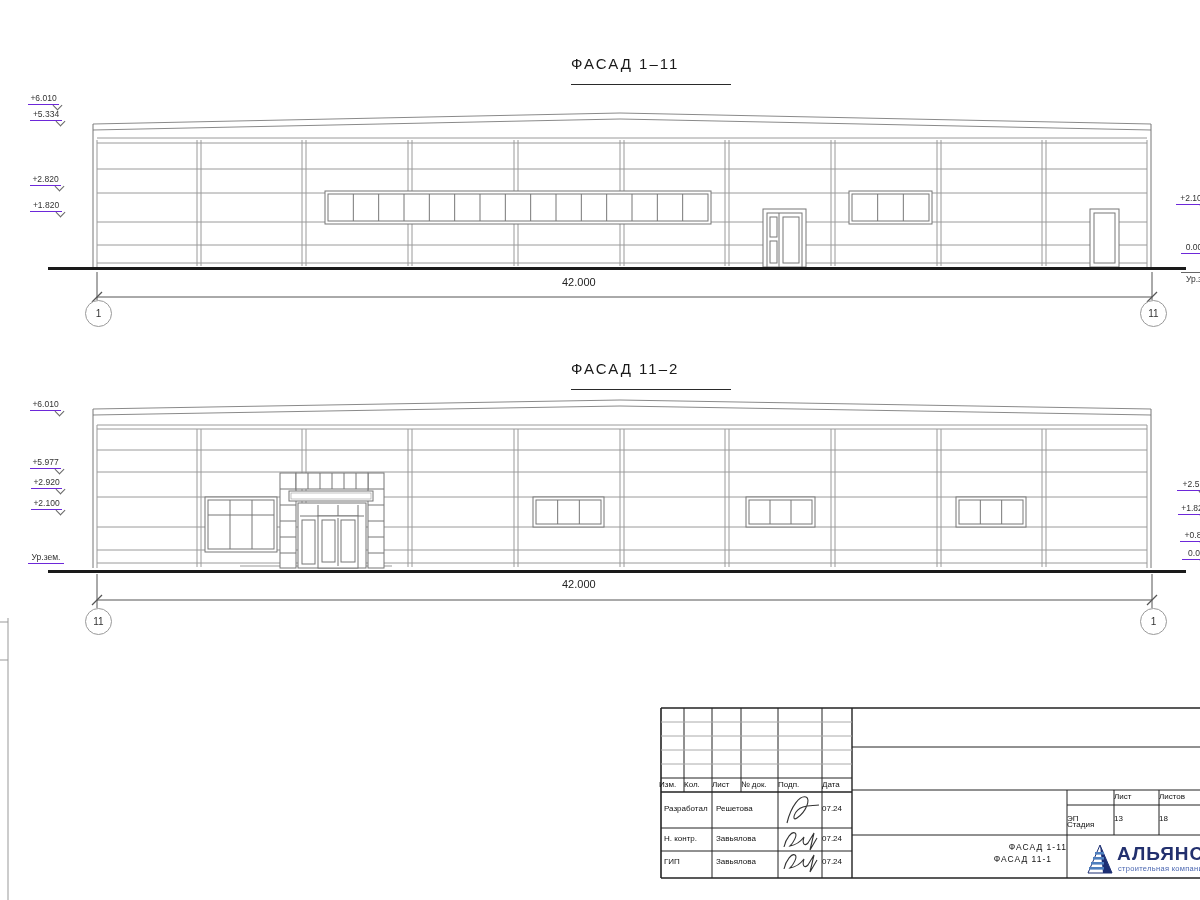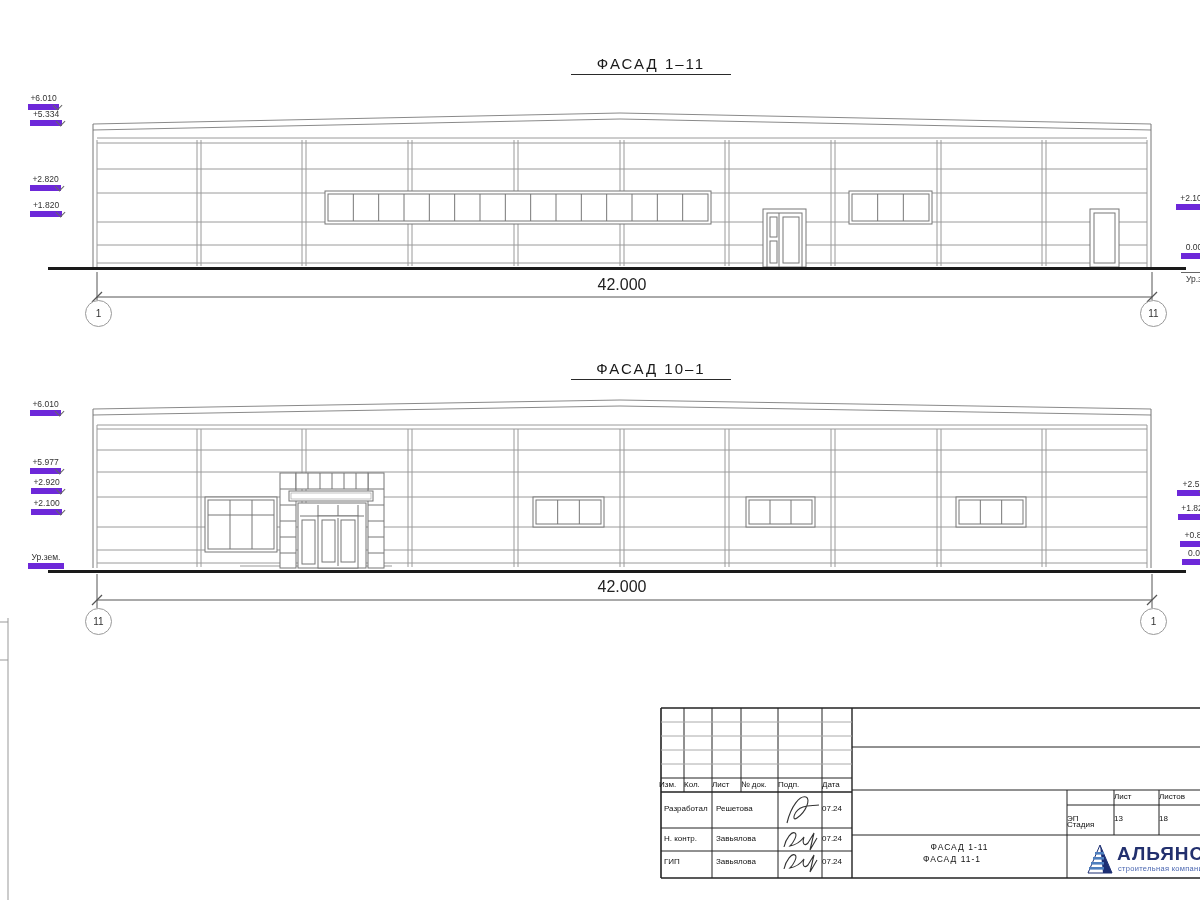--- a/index.html
+++ b/index.html
@@ -2,34 +2,34 @@
 <html><head>
 <meta charset="utf-8">
 <style>
   html,body{margin:0;padding:0}
   body{
     width:1200px;height:900px;position:relative;background:#fff;overflow:hidden;
     font-family:"Liberation Sans",sans-serif;color:#222;
   }
   svg{position:absolute;left:0;top:0}
   .t{position:absolute;white-space:nowrap;color:#1c1c1c}
-  .title{font-size:15px;letter-spacing:2px;color:#1a1a1a;text-align:center;
-         border-bottom:1.5px solid #2a2a2a;padding-bottom:2px}
-  .dim{font-size:16px;text-align:center;color:#222}
-  .lvl{position:absolute;border-bottom:6px solid #6d28d9;text-align:center;
+  .title{font-size:15px;letter-spacing:2px;color:#1a1a1a;
+         border-bottom:1.5px solid #2a2a2a;padding-bottom:12px}
+  .dim{font-size:11px;text-align:left;color:#222}
+  .lvl{position:absolute;border-bottom:1px solid #6d28d9;text-align:center;
        font-size:8.5px;height:11px;line-height:11px;color:#333}
   .lvl .v{position:absolute;right:-2px;top:9px;width:6px;height:6px;
           border-right:1px solid #666;border-bottom:1px solid #666;
           transform:rotate(45deg)}
   .lvl.topline{border-bottom:none;border-top:1px solid #666;height:12px;line-height:13px}
   .bubble{position:absolute;width:25px;height:25px;border:1px solid #999;border-radius:50%;
           text-align:center;line-height:25px;font-size:10px;color:#333;background:#fff}
   .tb{font-size:8px;color:#111}
   .tb.c{text-align:left}
-  .doc{font-size:8.5px;color:#111;text-align:center;letter-spacing:1px}
+  .doc{font-size:8.5px;color:#111;text-align:right;letter-spacing:1px}
   .company{font-size:19px;font-weight:bold;letter-spacing:1px;color:#22306e}
   .tagline{font-size:7.5px;color:#4a66b0;letter-spacing:0.3px}
 </style>
 </head>
 <body>
 
 <svg id="cad" width="1200" height="900" viewBox="0 0 1200 900">
   <g id="g-frame">
       <line x1="8" y1="618" x2="8" y2="900" stroke="#999" stroke-width="1"></line>
       <line x1="0" y1="622" x2="8" y2="622" stroke="#999" stroke-width="1"></line>
@@ -227,21 +227,21 @@
       <polygon points="1100,845 1112,873 1103,873" fill="#1d2f73"></polygon>
       <polygon points="1088,873 1100,845 1112,873" fill="none" stroke="#1d2f73" stroke-width="1"></polygon>
       <rect x="1095" y="852" width="9" height="2.6" fill="#4f7fbe"></rect>
       <rect x="1093" y="857" width="11" height="2.6" fill="#4f7fbe"></rect>
       <rect x="1091" y="862" width="13" height="2.6" fill="#4f7fbe"></rect>
       <rect x="1089" y="867" width="15" height="2.6" fill="#4f7fbe"></rect>
     </g>
 </svg>
 
 <div class="t title" style="left:571px;top:55px;width:160px">ФАСАД 1–11</div>
-<div class="t title" style="left:571px;top:360px;width:160px">ФАСАД 10–1</div>
+<div class="t title" style="left:571px;top:360px;width:160px">ФАСАД 11–2</div>
 
 <div class="t dim" style="left:562px;top:276px;width:120px">42.000</div>
 <div class="t dim" style="left:562px;top:578px;width:120px">42.000</div>
 
 <div class="bubble" style="left:85px;top:300px">1</div>
 <div class="bubble" style="left:1140px;top:300px">11</div>
 <div class="bubble" style="left:85px;top:608px">11</div>
 <div class="bubble" style="left:1140px;top:608px">1</div>
 
 <div class="lvl" style="left:28px;top:93px;width:31px"><span>+6.010</span><span class="v"></span></div>

